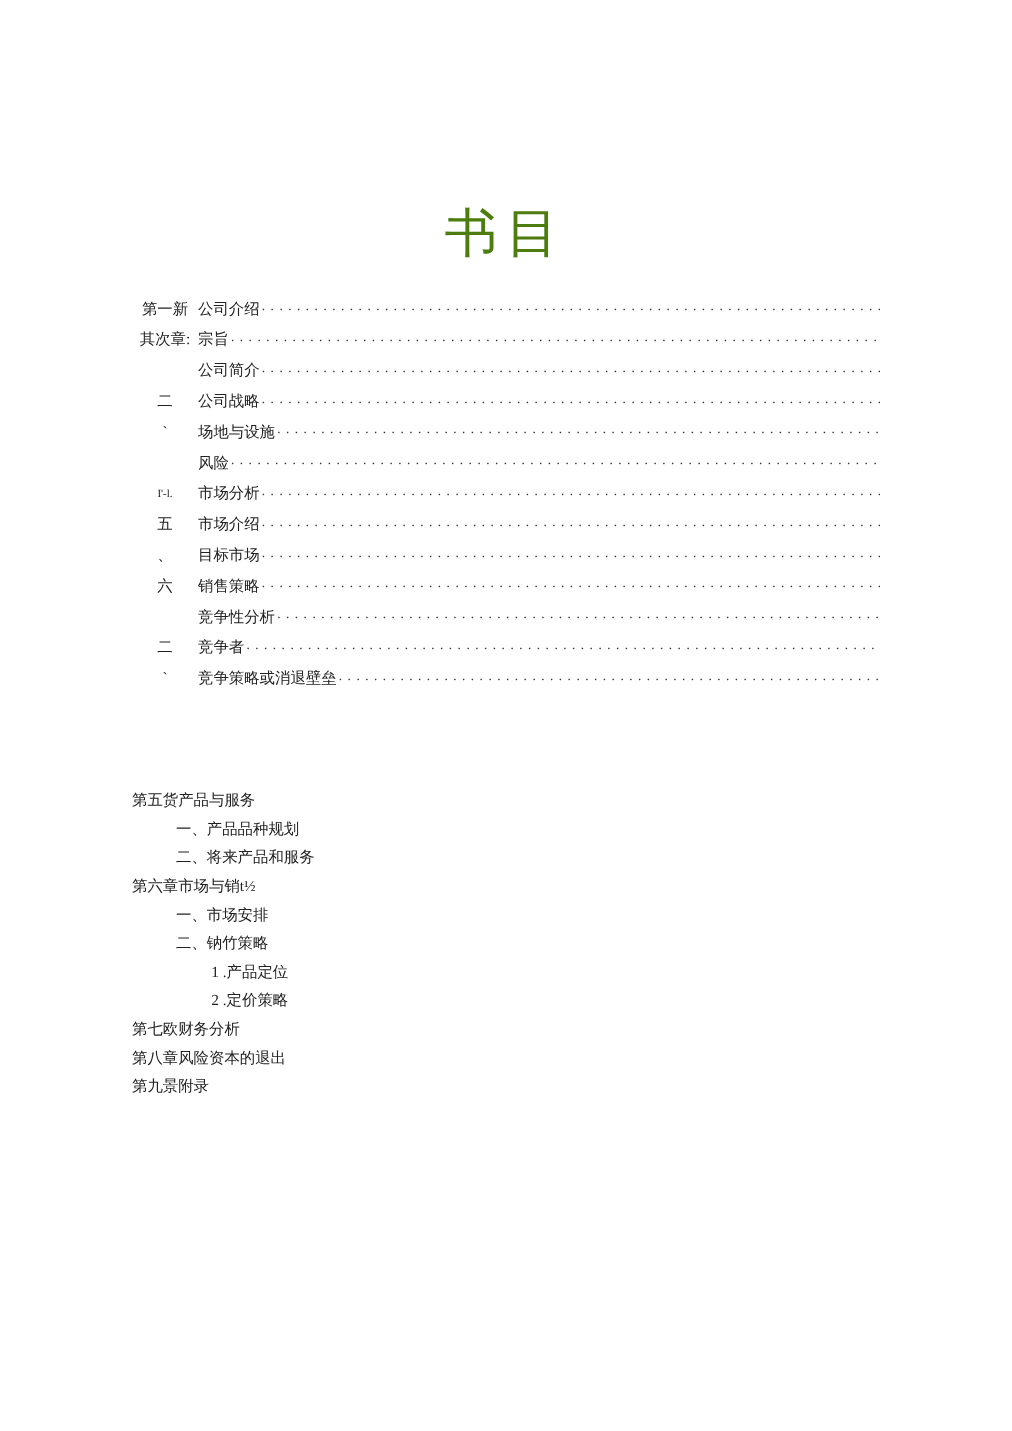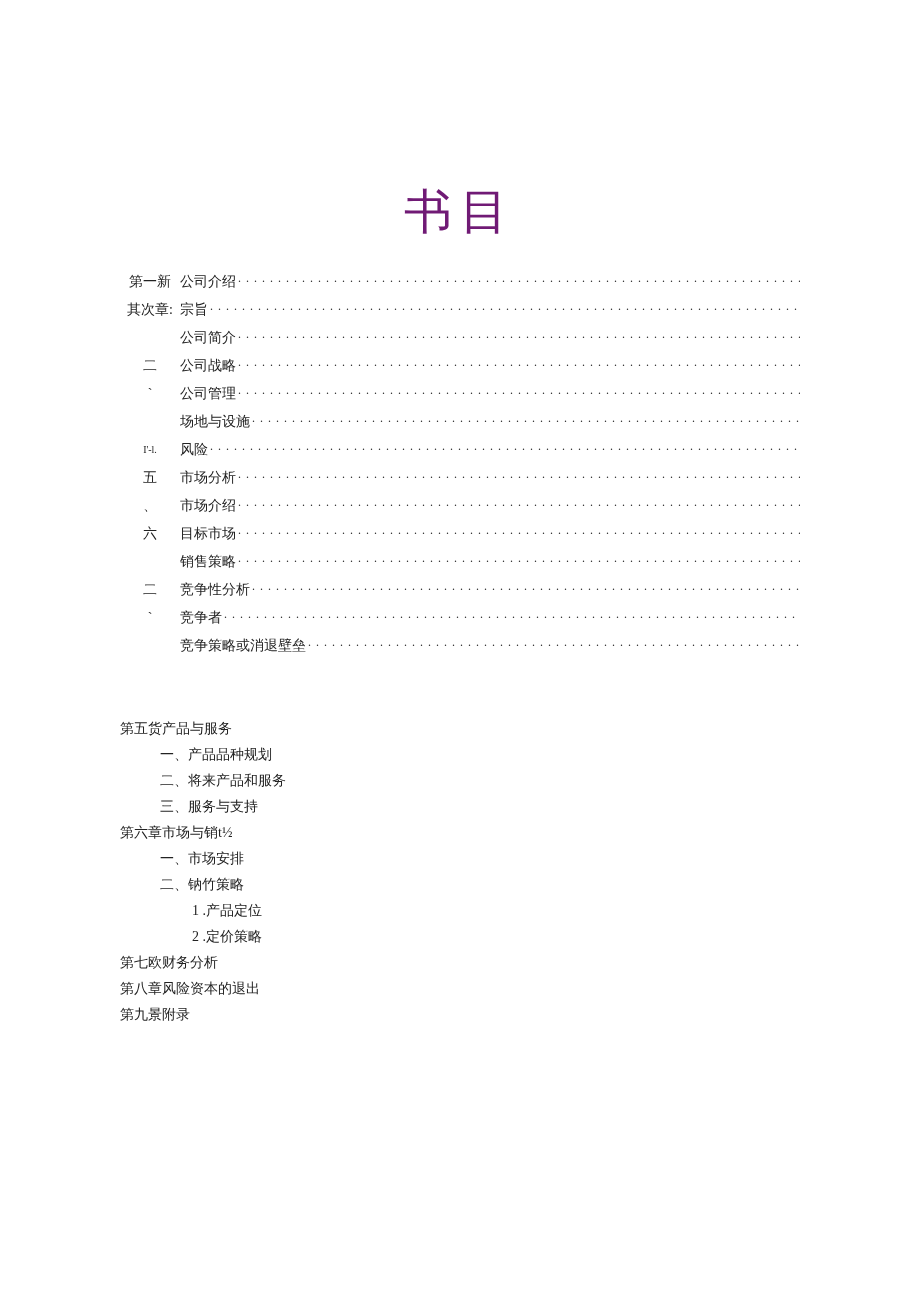--- a/index.html
+++ b/index.html
@@ -13,21 +13,21 @@
     width: 920px;
     min-height: 1301px;
     box-sizing: border-box;
     padding: 180px 120px 0 120px;
     position: relative;
   }
   .title {
     text-align: center;
     font-size: 48px;
     font-weight: 300;
-    color: #701a75;
+    color: #4d7c0f;
     letter-spacing: 8px;
     margin-bottom: 24px;
     font-family: "KaiTi", "STKaiti", "SimSun", serif;
   }
   .toc-block {
     font-size: 14px;
     line-height: 1;
     position: relative;
     text-align: center;
   }
@@ -130,24 +130,20 @@
           </div>
           <div class="toc-row">
             <span class="label">公司简介</span>
             <span class="dots"></span>
           </div>
           <div class="toc-row">
             <span class="label">公司战略</span>
             <span class="dots"></span>
           </div>
           <div class="toc-row">
-            <span class="label">公司管理</span>
-            <span class="dots"></span>
-          </div>
-          <div class="toc-row">
             <span class="label">场地与设施</span>
             <span class="dots"></span>
           </div>
           <div class="toc-row">
             <span class="label">风险</span>
             <span class="dots"></span>
           </div>
           <div class="toc-row">
             <span class="label">市场分析</span>
             <span class="dots"></span>
@@ -183,24 +179,20 @@
         <div class="toc-row">
           <span class="label">第五货产品与服务</span>
           <span class="dots"></span>
         </div>
         <div class="toc-row indent1">
           <span class="label">一、产品品种规划</span>
           <span class="dots"></span>
         </div>
         <div class="toc-row indent1">
           <span class="label">二、将来产品和服务</span>
-          <span class="dots"></span>
-        </div>
-        <div class="toc-row indent1">
-          <span class="label">三、服务与支持</span>
           <span class="dots"></span>
         </div>
         <div class="toc-row">
           <span class="label">第六章市场与销t½</span>
           <span class="dots"></span>
         </div>
         <div class="toc-row indent1">
           <span class="label">一、市场安排</span>
           <span class="dots"></span>
         </div>

